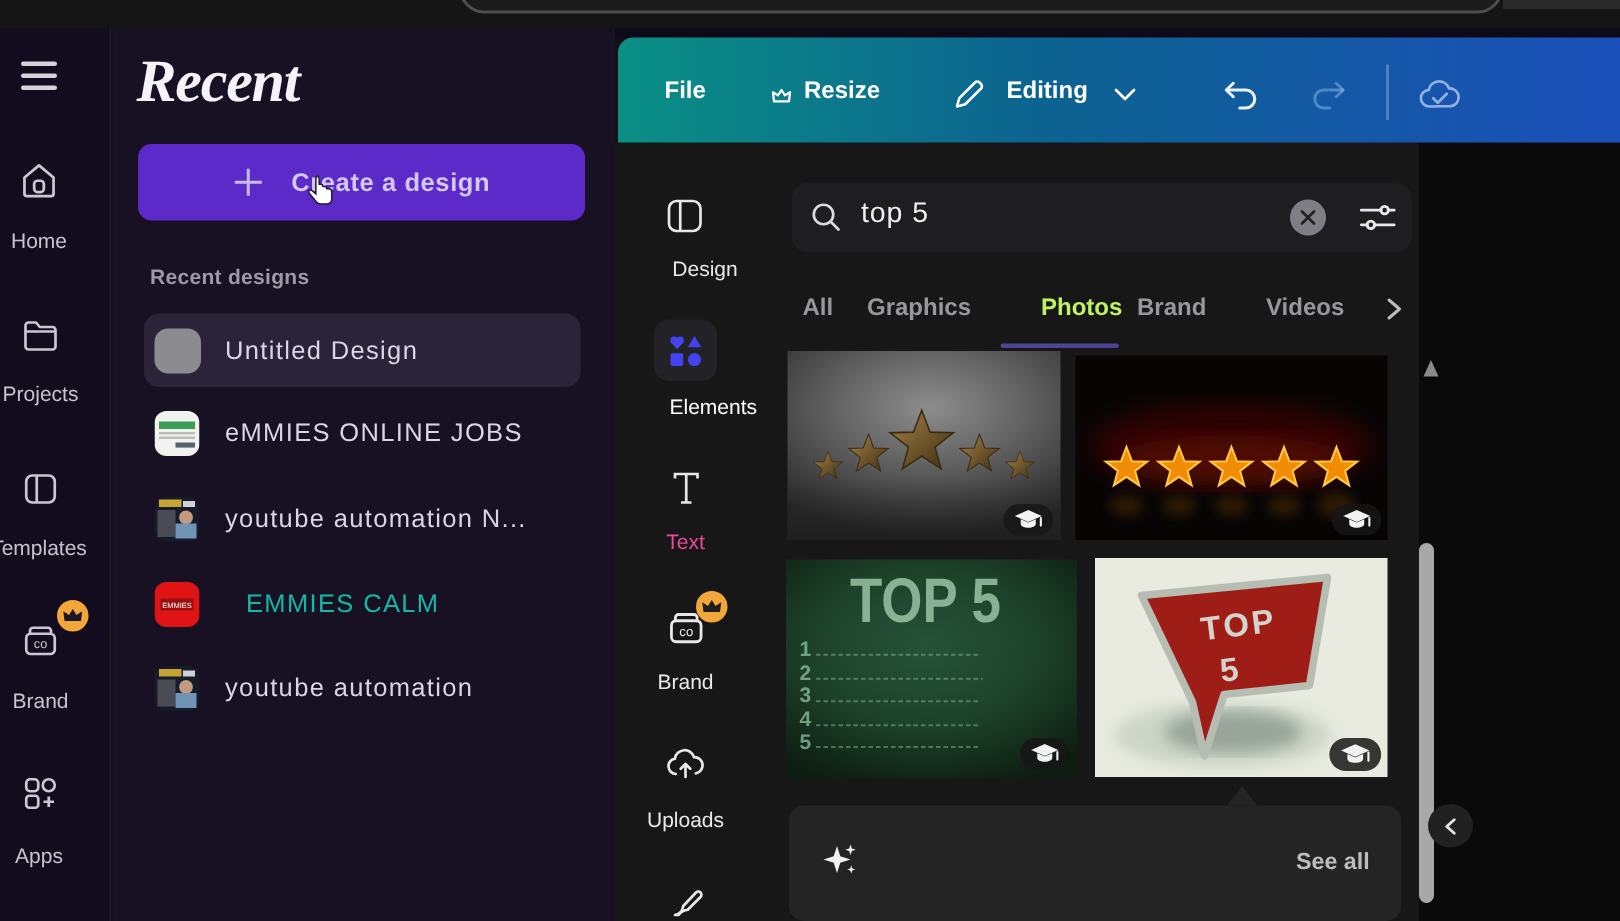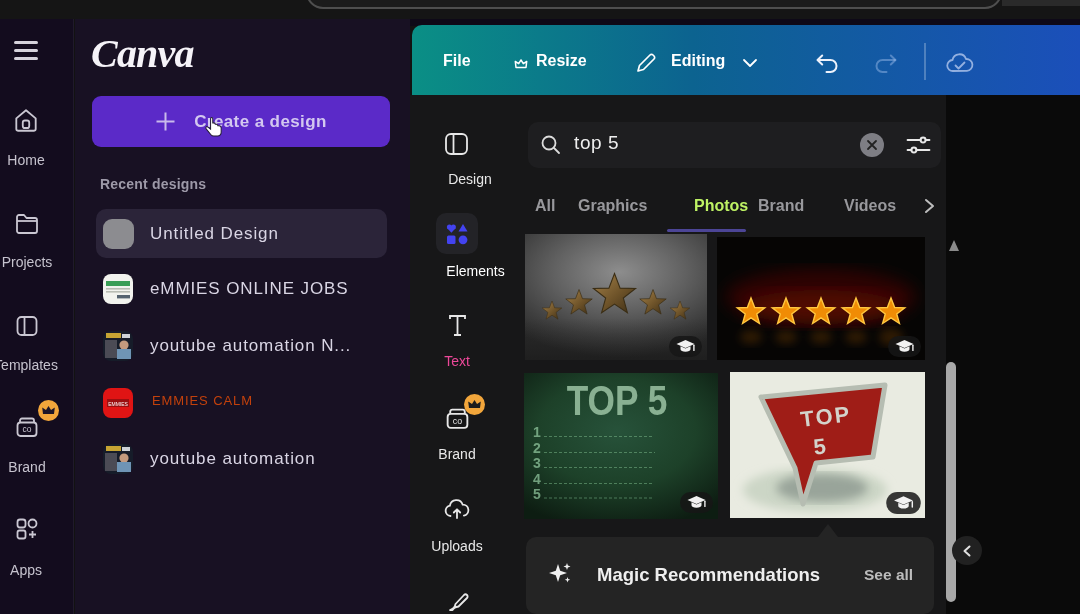--- a/index.html
+++ b/index.html
@@ -60,21 +60,21 @@
     <svg class="abs" style="left:14px;top:516px;" width="26" height="26" viewBox="0 0 26 26" fill="none" stroke="#cac7d2" stroke-width="1.8">
       <rect x="3.5" y="3.5" width="8" height="8" rx="2.5"></rect>
       <rect x="14.5" y="3.5" width="8" height="8" rx="4"></rect>
       <rect x="3.5" y="14.5" width="8" height="8" rx="2"></rect>
       <path d="M18.5 15 v7 M15 18.5 h7"></path>
     </svg>
     <div class="lbl" style="left:26px;top:562px;text-align:center;">Apps</div>
   </div>
 
   <div id="sidebar">
-    <div class="abs" style="left:91px;top:30px;width:120px;height:44px;color:#f5f3f8;font-family:'Liberation Serif',serif;font-style:italic;font-weight:bold;font-size:40px;letter-spacing:-0.8px;">Canva</div>
+    <div class="abs" style="left:91px;top:30px;width:120px;height:44px;color:#f5f3f8;font-family:'Liberation Serif',serif;font-style:italic;font-weight:bold;font-size:40px;letter-spacing:-0.8px;">Recent</div>
 
     <div class="abs" style="left:92px;top:96px;width:298px;height:51px;border-radius:9px;background:#5b2ac8;color:#d3c8f0;display:flex;align-items:center;justify-content:center;font-size:17px;font-weight:600;letter-spacing:0.4px;">
       <svg width="21" height="21" viewBox="0 0 21 21" style="margin-right:18px;" fill="none" stroke="#c9baeb" stroke-width="2">
           <path d="M10.5 1.5 V19.5 M1.5 10.5 H19.5"></path>
         </svg>
         <span>Create a design</span>
     </div>
     <svg class="abs" style="left:204px;top:116px;" width="19" height="25" viewBox="0 0 26 30">
       <path d="M9 2 v14 l-3.5 -3 c-2 -1.5 -4 0.5 -2.5 2.5 l6.5 8 c1 1.3 2 1.8 4 1.8 h5 c3 0 5 -2 5 -5 v-6 c0 -2 -1.2 -3 -3 -3 h-1.5 c0 -1.2 -1 -2 -2.5 -2 h-1 c0 -1.2 -1.2 -2 -2.5 -2 H12 V2 c0 -2.6 -3 -2.6 -3 0 Z" fill="#fff" stroke="#241d33" stroke-width="1.4"></path>
     </svg>
@@ -103,21 +103,21 @@
         <circle cx="21" cy="14" r="4.6" fill="#c49a7e"></circle>
         <rect x="14" y="18" width="14" height="10" fill="#6f94b5"></rect>
       </svg>
     <div class="abs" style="left:150px;top:336px;font-size:17px;letter-spacing:0.9px;color:#d9d5e4;">youtube automation N...</div>
 
     <svg class="abs" style="left:103px;top:388px;" width="30" height="30" viewBox="0 0 30 30">
         <rect width="30" height="30" rx="8" fill="#e01414"></rect>
         <rect x="4" y="11" width="22" height="8" fill="#9c0f10"></rect>
         <text x="15" y="17.5" font-size="5" fill="#fff" text-anchor="middle" font-family="Liberation Sans">EMMIES</text>
       </svg>
-    <div class="abs" style="left:152px;top:393px;font-size:13px;letter-spacing:0.9px;color:#c2410c;">EMMIES CALM</div>
+    <div class="abs" style="left:164px;top:393px;font-size:17px;letter-spacing:0.9px;color:#14b8a6;">EMMIES CALM</div>
 
     <svg class="abs" style="left:103px;top:444px;" width="30" height="30" viewBox="0 0 30 30">
         <rect width="30" height="30" rx="8" fill="#161c29"></rect>
         <rect x="3" y="2" width="15" height="5" fill="#c7a433"></rect>
         <rect x="19" y="3" width="8" height="4" fill="#cfd3d8"></rect>
         <rect x="2" y="9" width="12" height="18" fill="#4b4b55"></rect>
         <circle cx="21" cy="14" r="4.6" fill="#c49a7e"></circle>
         <rect x="14" y="18" width="14" height="10" fill="#6f94b5"></rect>
       </svg>
     <div class="abs" style="left:150px;top:449px;font-size:17px;letter-spacing:0.9px;color:#d9d5e4;">youtube automation</div>
@@ -355,21 +355,20 @@
       </g>
     </svg>
 
   <div class="abs" style="left:526px;top:537px;width:408px;height:77px;border-radius:10px;background:#242424;"></div>
   <div class="abs" style="left:818px;top:524px;width:0;height:0;border-left:10px solid transparent;border-right:10px solid transparent;border-bottom:13px solid #242424;"></div>
   <svg class="abs" style="left:546px;top:560px;" width="28" height="28" viewBox="0 0 28 28" fill="#f0f0f0">
     <path d="M12 4 L14.2 10.8 L21 13 L14.2 15.2 L12 22 L9.8 15.2 L3 13 L9.8 10.8 Z"></path>
     <path d="M21 3 L21.9 5.6 L24.5 6.5 L21.9 7.4 L21 10 L20.1 7.4 L17.5 6.5 L20.1 5.6 Z"></path>
     <path d="M21.5 17 L22.2 19 L24.2 19.7 L22.2 20.4 L21.5 22.4 L20.8 20.4 L18.8 19.7 L20.8 19 Z"></path>
   </svg>
-  <div class="abs" style="left:597px;top:564px;font-size:18.5px;font-weight:700;color:#efefef;">Magic Recommendations</div>
   <div class="abs" style="left:864px;top:566px;font-size:15.5px;font-weight:700;color:#bdbdbd;">See all</div>
 
   <div class="abs" style="left:949px;top:240px;width:0;height:0;border-left:5.5px solid transparent;border-right:5.5px solid transparent;border-bottom:11px solid #8a8a8a;"></div>
   <div class="abs" style="left:946px;top:362px;width:10px;height:240px;border-radius:5px;background:#a8a8a8;"></div>
 
   <div class="abs" style="left:952px;top:536px;width:30px;height:29px;border-radius:50%;background:#212121;color:#e8e8e8;display:flex;align-items:center;justify-content:center;">
     <svg width="8" height="12" viewBox="0 0 8 12" fill="none" stroke="#e0e0e0" stroke-width="2">
         <path d="M6.5 1.5 L1.5 6 L6.5 10.5" stroke-linecap="round" stroke-linejoin="round"></path>
       </svg>
   </div>

